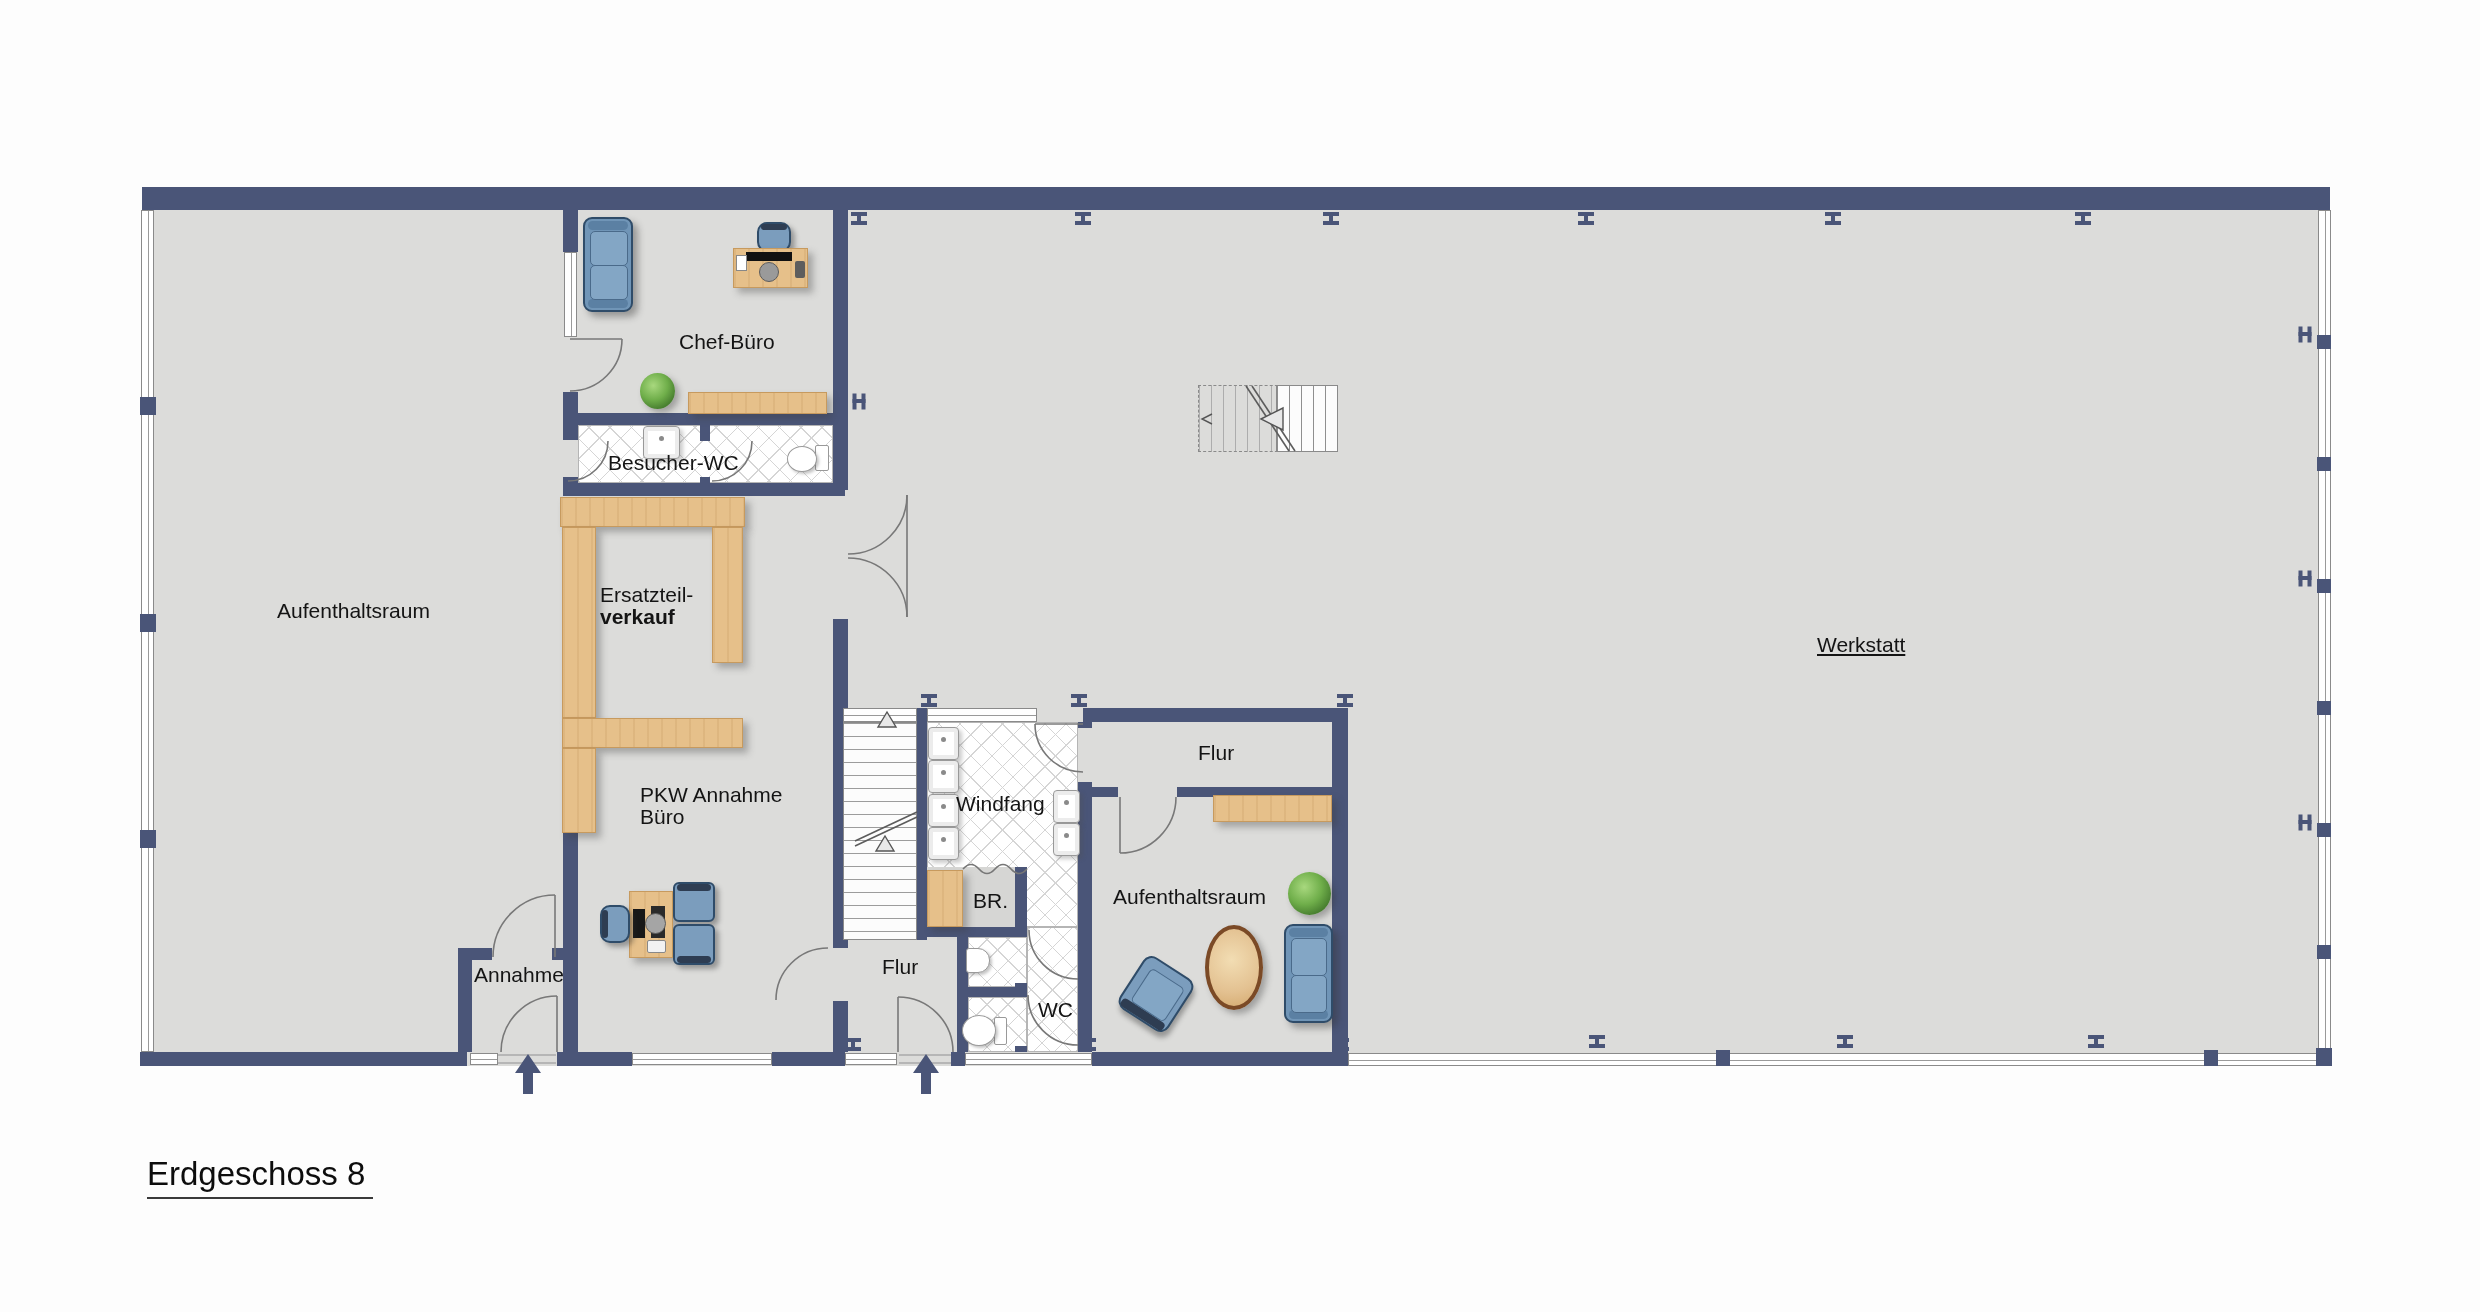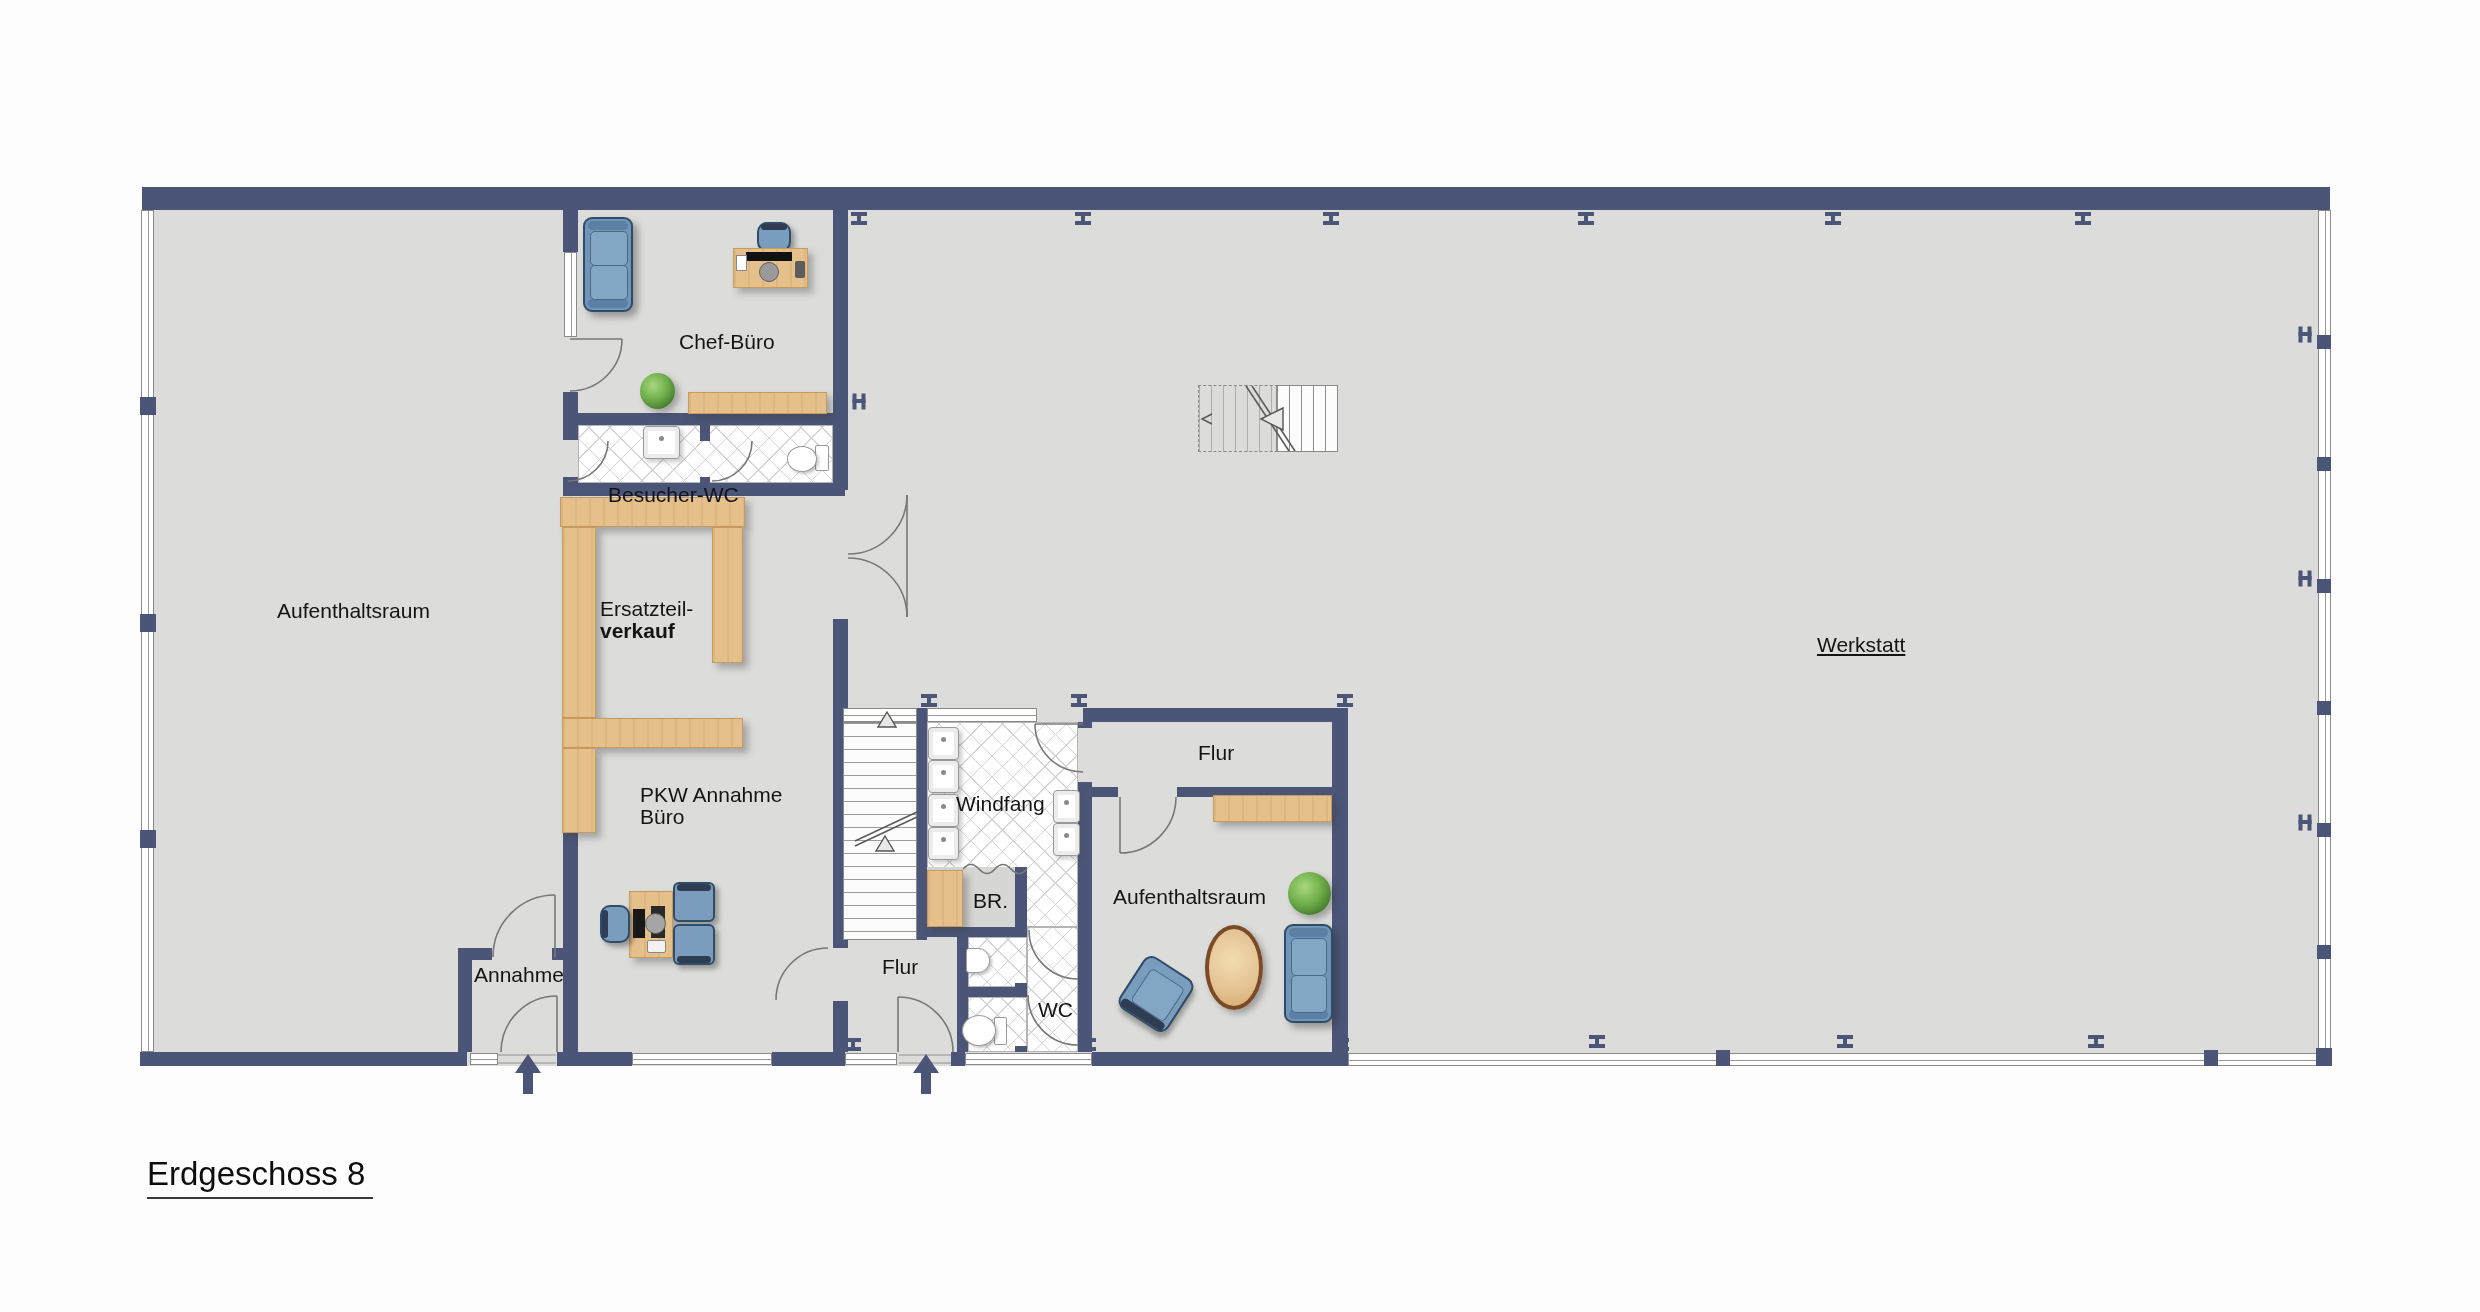--- a/index.html
+++ b/index.html
@@ -290,23 +290,23 @@
     <path d="M963,869 q8,-9 16,0 t16,0 t16,0 t16,0" fill="none" stroke="#777777" stroke-width="1.6"></path>
 
     <g fill="#4a5578">
       <path d="M528,1054 L541,1073 L533,1073 L533,1094 L523,1094 L523,1073 L515,1073 Z"></path>
       <path d="M926,1054 L939,1073 L931,1073 L931,1094 L921,1094 L921,1073 L913,1073 Z"></path>
     </g>
   </svg>
 
   <div class="lbl" style="left:277px;top:600px;">Aufenthaltsraum</div>
   <div class="lbl" style="left:679px;top:331px;">Chef-Büro</div>
-  <div class="lbl" style="left:608px;top:452px;margin-top:32px;">Besucher-WC</div>
+  <div class="lbl" style="left:608px;top:452px;">Besucher-WC</div>
   <div class="lbl" style="left:600px;top:584px;">
-    <span style="display:block;margin-top:14px;">Ersatzteil-</span>
+    <span style="display:block;">Ersatzteil-</span>
     <span style="display:block;font-weight:bold;">verkauf</span>
   </div>
   <div class="lbl" style="left:640px;top:784px;">
     <span style="display:block;">PKW Annahme</span>
     <span style="display:block;">Büro</span>
   </div>
   <div class="lbl" style="left:474px;top:964px;">Annahme</div>
   <div class="lbl" style="left:882px;top:956px;">Flur</div>
   <div class="lbl" style="left:956px;top:793px;">Windfang</div>
   <div class="lbl" style="left:973px;top:890px;">BR.</div>

